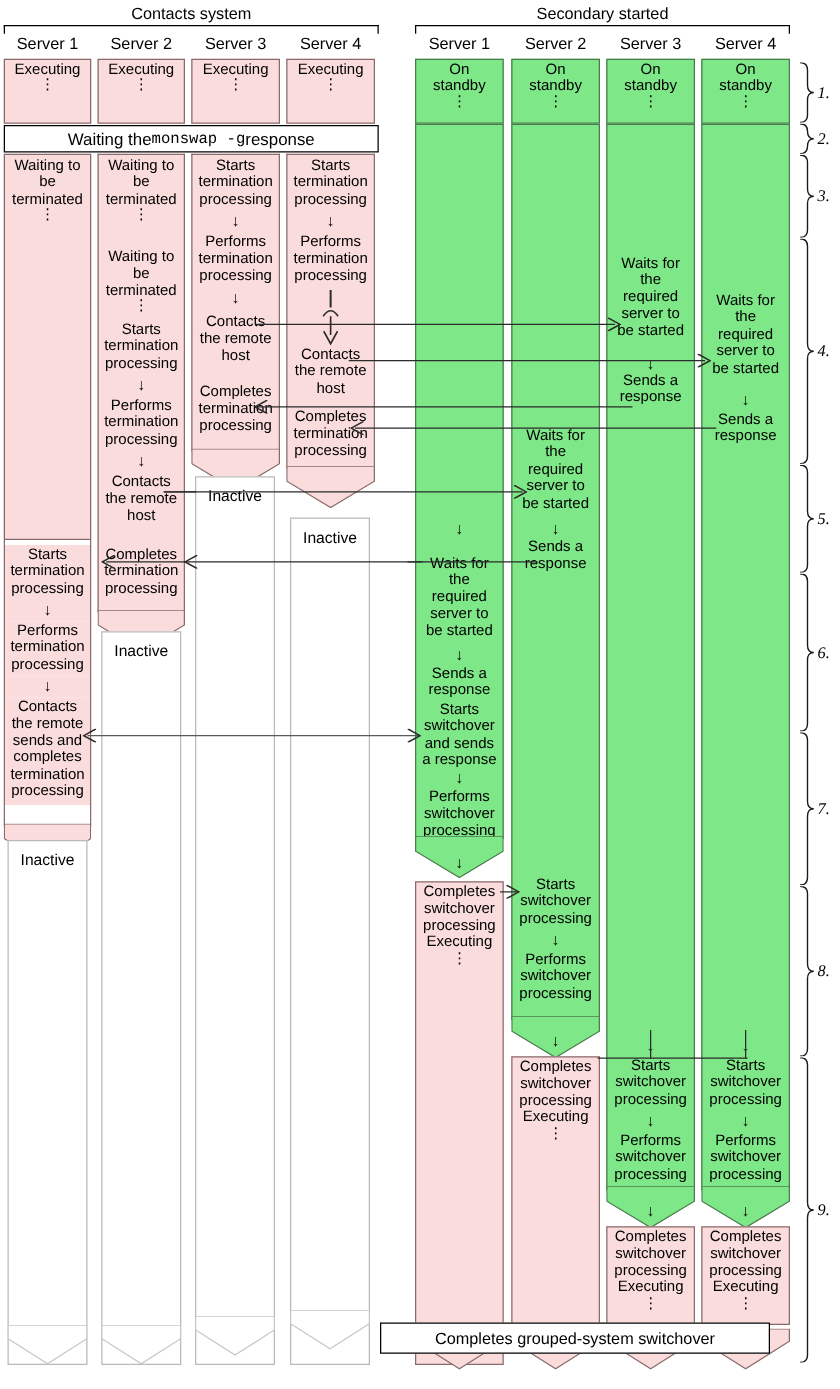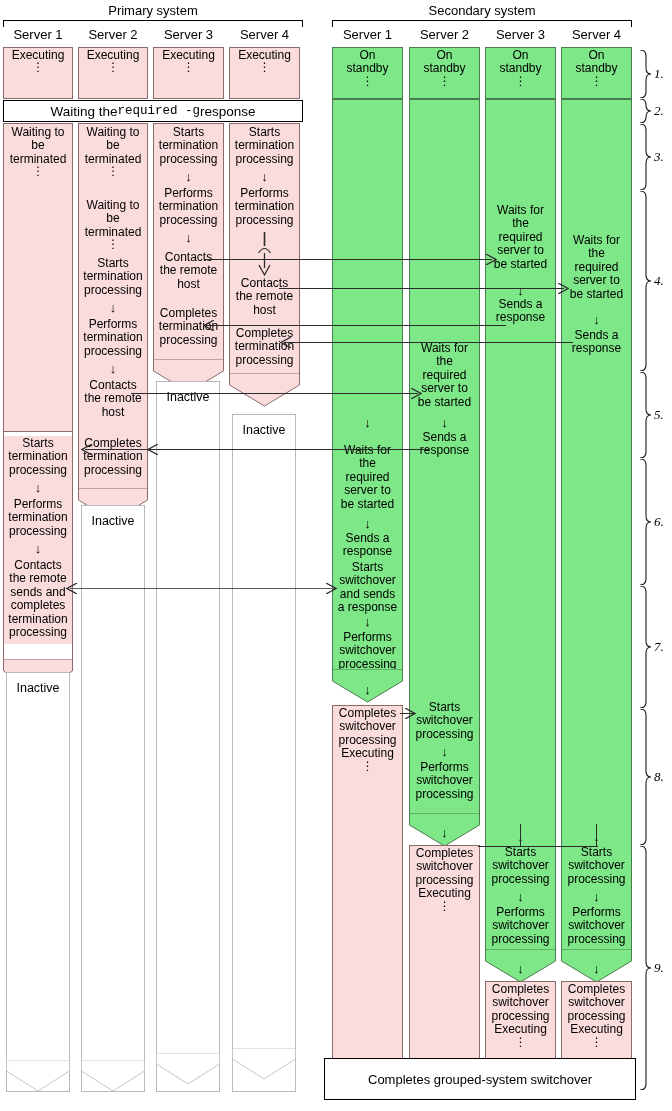--- a/index.html
+++ b/index.html
@@ -110,24 +110,24 @@
     font-size:13px;
     font-style:italic;
     font-family:"Liberation Serif", serif;
   }
 </style>
 </head>
 <body>
 
 <div id="page">
 
-  <div class="abs sys-title" style="left:3px;top:3px;width:300px;">Primary system</div>
+  <div class="abs sys-title" style="left:3px;top:3px;width:300px;">Contacts system</div>
   <div class="abs sys-bracket" style="left:3px;top:20px;width:300px;"></div>
 
-  <div class="abs sys-title" style="left:332px;top:3px;width:300px;">Secondary system</div>
+  <div class="abs sys-title" style="left:332px;top:3px;width:300px;">Secondary started</div>
   <div class="abs sys-bracket" style="left:332px;top:20px;width:300px;"></div>
 
   <div class="abs srv-label" style="left:3px;top:27px;width:70px;">Server 1</div>
   <div class="abs srv-label" style="left:78px;top:27px;width:70px;">Server 2</div>
   <div class="abs srv-label" style="left:153px;top:27px;width:71px;">Server 3</div>
   <div class="abs srv-label" style="left:229px;top:27px;width:71px;">Server 4</div>
 
   <div class="abs srv-label" style="left:332px;top:27px;width:71px;">Server 1</div>
   <div class="abs srv-label" style="left:409px;top:27px;width:71px;">Server 2</div>
   <div class="abs srv-label" style="left:485px;top:27px;width:71px;">Server 3</div>
@@ -598,25 +598,25 @@
   <div class="hline" style="left:478px;top:846px;width:120px;"></div>
   <div class="vline" style="left:520px;top:824px;height:23px;"></div>
   <div class="vline" style="left:596px;top:824px;height:23px;"></div>
 
   <div class="hline" style="left:326px;top:449px;width:12px;"></div>
 
   <div class="hline" style="left:131px;top:393px;width:26px;"></div>
 
   <div class="cmdbar" style="left:3px;top:100px;width:300px;height:22px;">
     <span>Waiting the </span>
-      <span class="mono">required -g</span>
+      <span class="mono">monswap -g</span>
       <span> response</span>
   </div>
 
-  <div class="cmdbar" style="left:324px;top:1058px;width:312px;height:42px;font-size:13px;">Completes grouped-system switchover</div>
+  <div class="cmdbar" style="left:304px;top:1058px;width:312px;height:25px;font-size:13px;">Completes grouped-system switchover</div>
 
   <div id="braces">
       <div class="brace" style="left: 638px; top: 50px; height: 48px;">
         <svg viewBox="0 0 14 48" preserveAspectRatio="none">
           <path d="M2 0 Q8 0 8 6 L8 18 Q8 24 13 24 Q8 24 8 30 L8 42 Q8 48 2 48" fill="none" stroke="#1a1a1a" stroke-width="1.1" vector-effect="non-scaling-stroke"></path>
         </svg>
       </div>
       <div class="brace-num" style="left: 654px; top: 66px;">1.</div>
       <div class="brace" style="left: 638px; top: 99px; height: 24px;">
         <svg viewBox="0 0 14 24" preserveAspectRatio="none">

